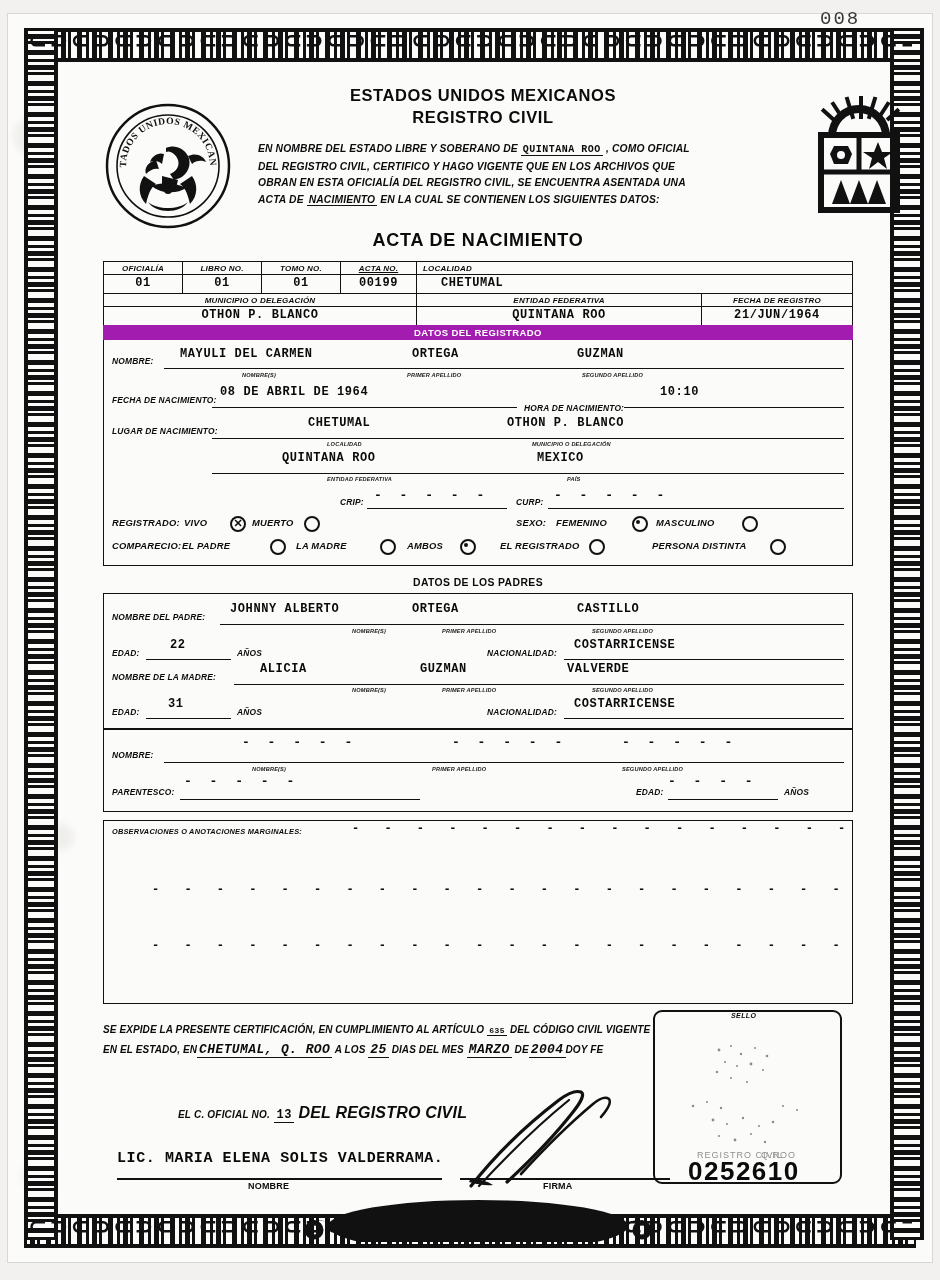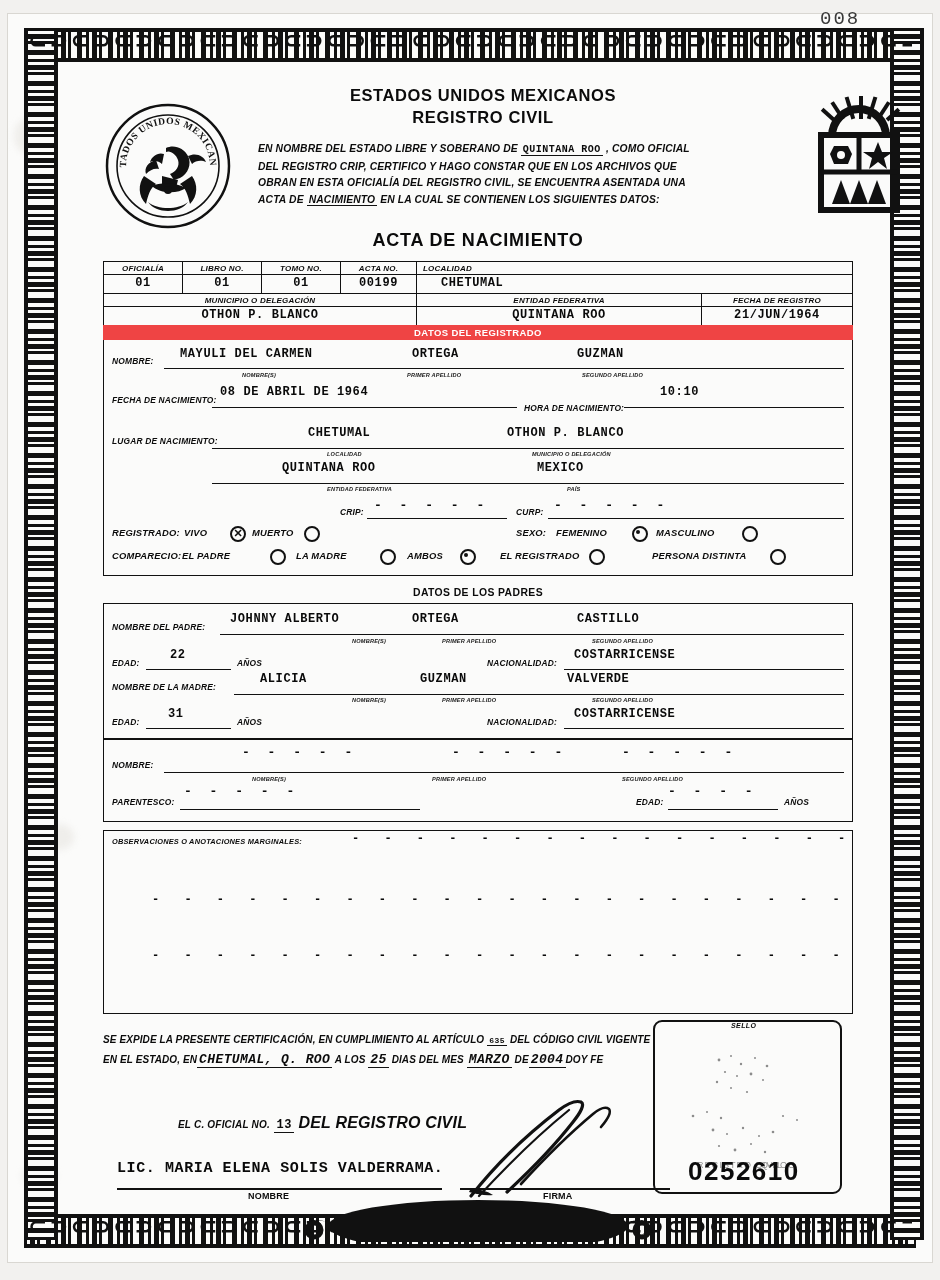--- a/index.html
+++ b/index.html
@@ -54,21 +54,21 @@
   .sub{font-style:italic;font-weight:bold;font-size:5.6px;letter-spacing:.2px;
        text-transform:uppercase;text-align:center;color:#1a1a1a;}
 
   table.grid{border-collapse:collapse;width:100%;}
   table.grid td{border:1.3px solid #111;padding:0;vertical-align:top;}
 
   .cellhdr{font-style:italic;font-weight:bold;font-size:8px;letter-spacing:.2px;
            text-align:center;padding:2px 2px 1px 2px;text-transform:uppercase;}
   .cellval{text-align:center;padding:1px 3px 3px 3px;}
 
-  .bandheader{background:#ef4444;color:#fff;text-align:center;font-weight:bold;
+  .bandheader{background:#a21caf;color:#fff;text-align:center;font-weight:bold;
               font-size:9.5px;letter-spacing:.4px;padding:2px 0;}
   .bandtitle{text-align:center;font-weight:bold;font-size:10.4px;letter-spacing:.4px;
              margin:11px 0 5px 0;text-transform:uppercase;}
 
   .box{border:1.3px solid #111;}
 
   .line{border-bottom:1.4px solid #111;}
   .row{position:relative;}
 
   .circ{display:inline-block;width:12px;height:12px;border:2px solid #111;border-radius:50%;
@@ -165,40 +165,40 @@
     </svg>
 
     <div id="content">
 
       <div class="hdr-title" style="margin-left:10px;">ESTADOS UNIDOS MEXICANOS</div>
       <div class="hdr-title2" style="margin-left:10px;">REGISTRO CIVIL</div>
 
       <div class="preamble">
         <span>EN NOMBRE DEL ESTADO LIBRE Y SOBERANO DE</span>
         <span class="ulb mono">QUINTANA ROO</span>
-        <span>, COMO OFICIAL DEL REGISTRO CRIP, CERTIFICO Y HAGO CONSTAR QUE EN LOS ARCHIVOS QUE OBRAN EN ESTA OFICIALÍA DEL REGISTRO CIVIL, SE ENCUENTRA ASENTADA UNA ACTA DE</span>
+        <span>, COMO OFICIAL DEL REGISTRO CIVIL, CERTIFICO Y HAGO VIGENTE QUE EN LOS ARCHIVOS QUE OBRAN EN ESTA OFICIALÍA DEL REGISTRO CIVIL, SE ENCUENTRA ASENTADA UNA ACTA DE</span>
         <span class="ulb">NACIMIENTO</span>
         <span>EN LA CUAL SE CONTIENEN LOS SIGUIENTES DATOS:</span>
       </div>
 
       <div class="doc-title">ACTA DE NACIMIENTO</div>
 
       <table class="grid">
         <tbody>
             <tr>
           <td style="width:78px;">
                 <div class="cellhdr">OFICIALÍA</div>
               </td>
           <td style="width:78px;">
                 <div class="cellhdr">LIBRO No.</div>
               </td>
           <td style="width:78px;">
                 <div class="cellhdr">TOMO No.</div>
               </td>
-          <td style="width:75px;">
+          <td style="width:75px;text-decoration:underline;">
                 <div class="cellhdr">ACTA No.</div>
               </td>
           <td>
                 <div class="cellhdr" style="text-align:left;padding-left:6px;">LOCALIDAD</div>
               </td>
         </tr>
         <tr>
           <td>
                 <div class="cellval val">01</div>
               </td>
@@ -275,21 +275,21 @@
 
         <div class="row" style="height:27px;margin-top:2px;">
           <span class="lbl" style="position:absolute;left:0;top:11px;">FECHA DE NACIMIENTO:</span>
           <span class="line" style="position:absolute;left:100px;top:0;width:305px;height:23px;"></span>
           <span class="val" style="position:absolute;left:108px;top:1px;">08 DE ABRIL DE 1964</span>
           <span class="lbl" style="position:absolute;left:412px;top:11px;margin-top:8px;">HORA DE NACIMIENTO:</span>
           <span class="line" style="position:absolute;left:512px;top:0;right:0;height:23px;"></span>
           <span class="val" style="position:absolute;left:548px;top:1px;">10:10</span>
         </div>
 
-        <div class="row" style="height:26px;margin-top:14px;">
+        <div class="row" style="height:26px;margin-top:4px;">
           <span class="lbl" style="position:absolute;left:0;top:11px;">LUGAR DE NACIMIENTO:</span>
           <span class="line" style="position:absolute;left:100px;top:0;right:0;height:23px;"></span>
           <span class="val" style="position:absolute;left:196px;top:1px;">CHETUMAL</span>
           <span class="val" style="position:absolute;left:395px;top:1px;">OTHON P. BLANCO</span>
         </div>
         <div class="row" style="height:10px;">
           <span class="sub" style="position:absolute;left:215px;">LOCALIDAD</span>
           <span class="sub" style="position:absolute;left:420px;">MUNICIPIO O DELEGACIÓN</span>
         </div>
 

